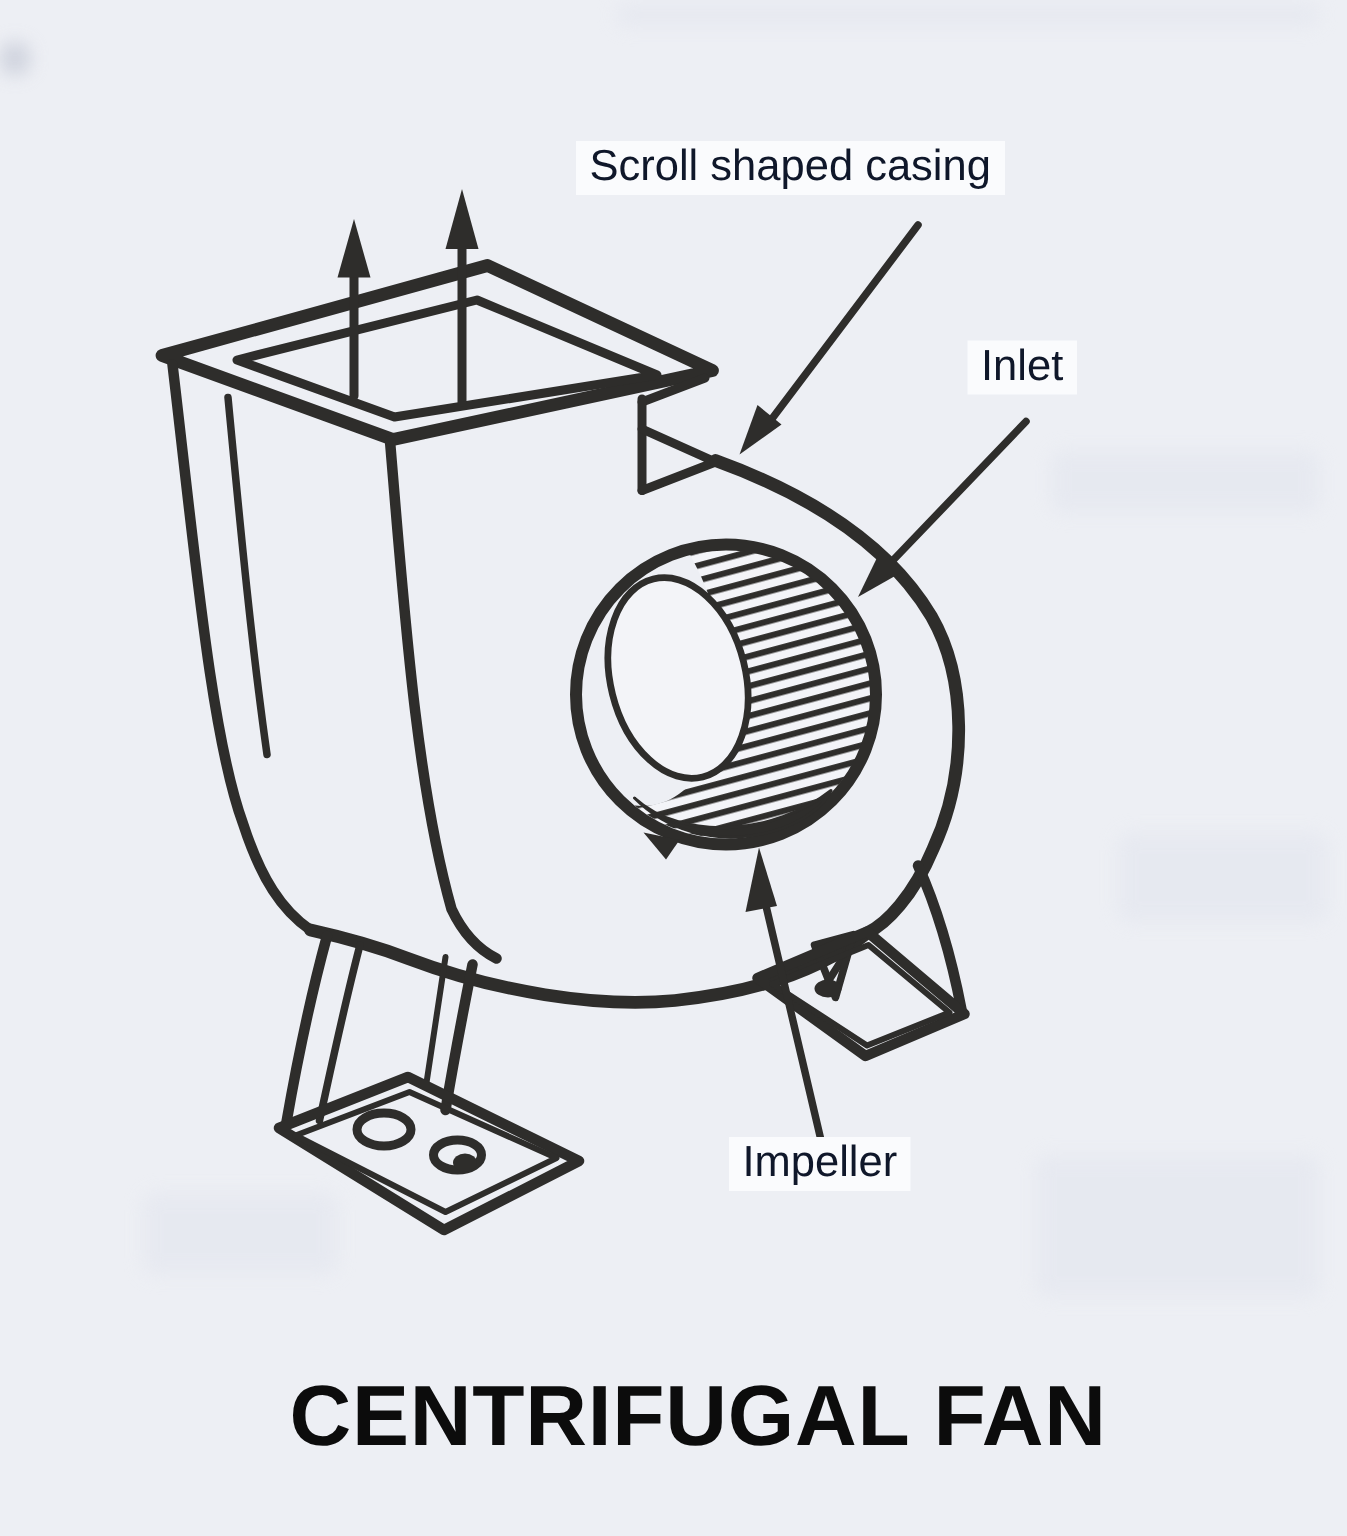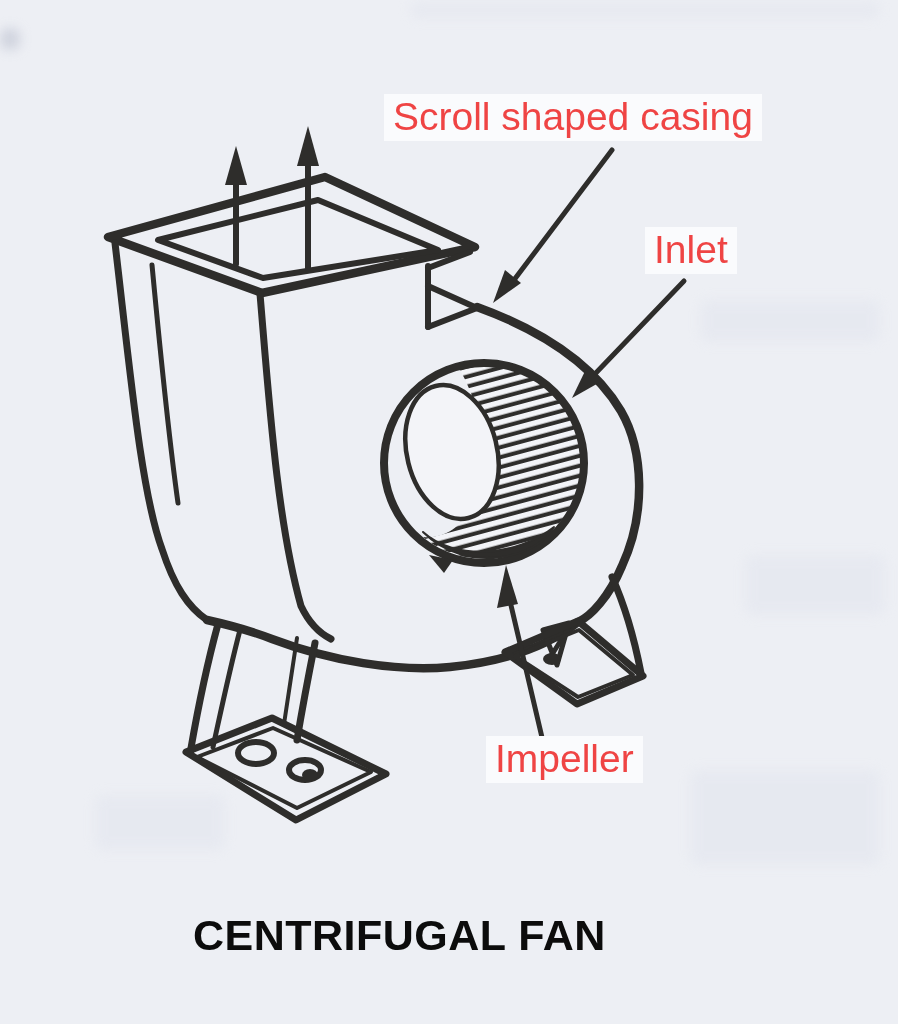--- a/index.html
+++ b/index.html
@@ -4,28 +4,28 @@
 <style>
   html,body{margin:0;padding:0;background:#d8dade;}
   #stage{
     position:relative;width:898px;height:1024px;overflow:hidden;
     background:#edeff4;
     font-family:"Liberation Sans", sans-serif;
   }
   #stage svg{position:absolute;left:0;top:0;width:898px;height:1024px;}
   .lbl{
     position:absolute;
-    font-size:39px;line-height:1.1;color:#ef4444;
+    font-size:29px;line-height:1.1;color:#0f172a;
     background:#fafbfd;
     padding:2px 9px;
     white-space:nowrap;
   }
   #caption{
     position:absolute;
-    font-size:43px;font-weight:bold;letter-spacing:.5px;color:#0c0c0c;
+    font-size:57px;font-weight:bold;letter-spacing:.5px;color:#0c0c0c;
     white-space:nowrap;
   }
   .ghost{position:absolute;background:#e2e5ee;filter:blur(6px);opacity:.55;border-radius:8px;}
 </style>
 </head>
 <body>
 
 <div id="stage">
 
   <div class="ghost" style="left:410px;top:2px;width:470px;height:16px;"></div>
@@ -114,16 +114,16 @@
         <path stroke-width="5" d="M 548,763 L 510,601"></path>
         <polygon stroke="none" fill="#2e2d2b" points="506,565 497,608 518,604"></polygon>
       </g>
     </g>
   </svg>
 
   <div class="lbl" style="left:384px;top:94px;">Scroll shaped casing</div>
 
   <div class="lbl" style="left:645px;top:227px;text-align:center;">Inlet</div>
 
-  <div class="lbl" style="left:486px;top:736px;">Impeller</div>
+  <div class="lbl" style="left:486px;top:758px;">Impeller</div>
 
   <div id="caption" style="left:193px;top:911px;">CENTRIFUGAL FAN</div>
 </div>
 
 </body></html>

